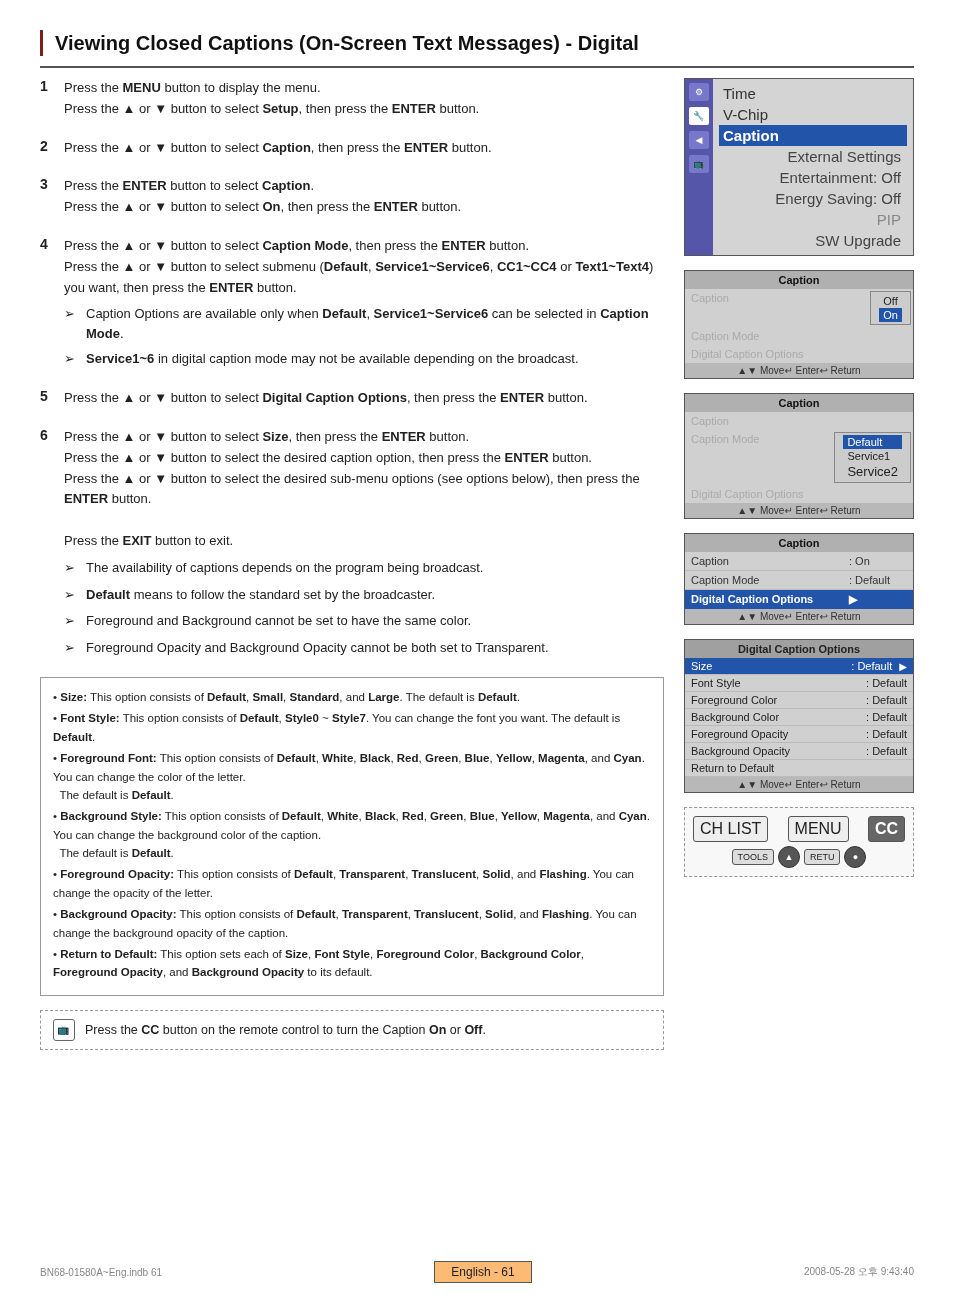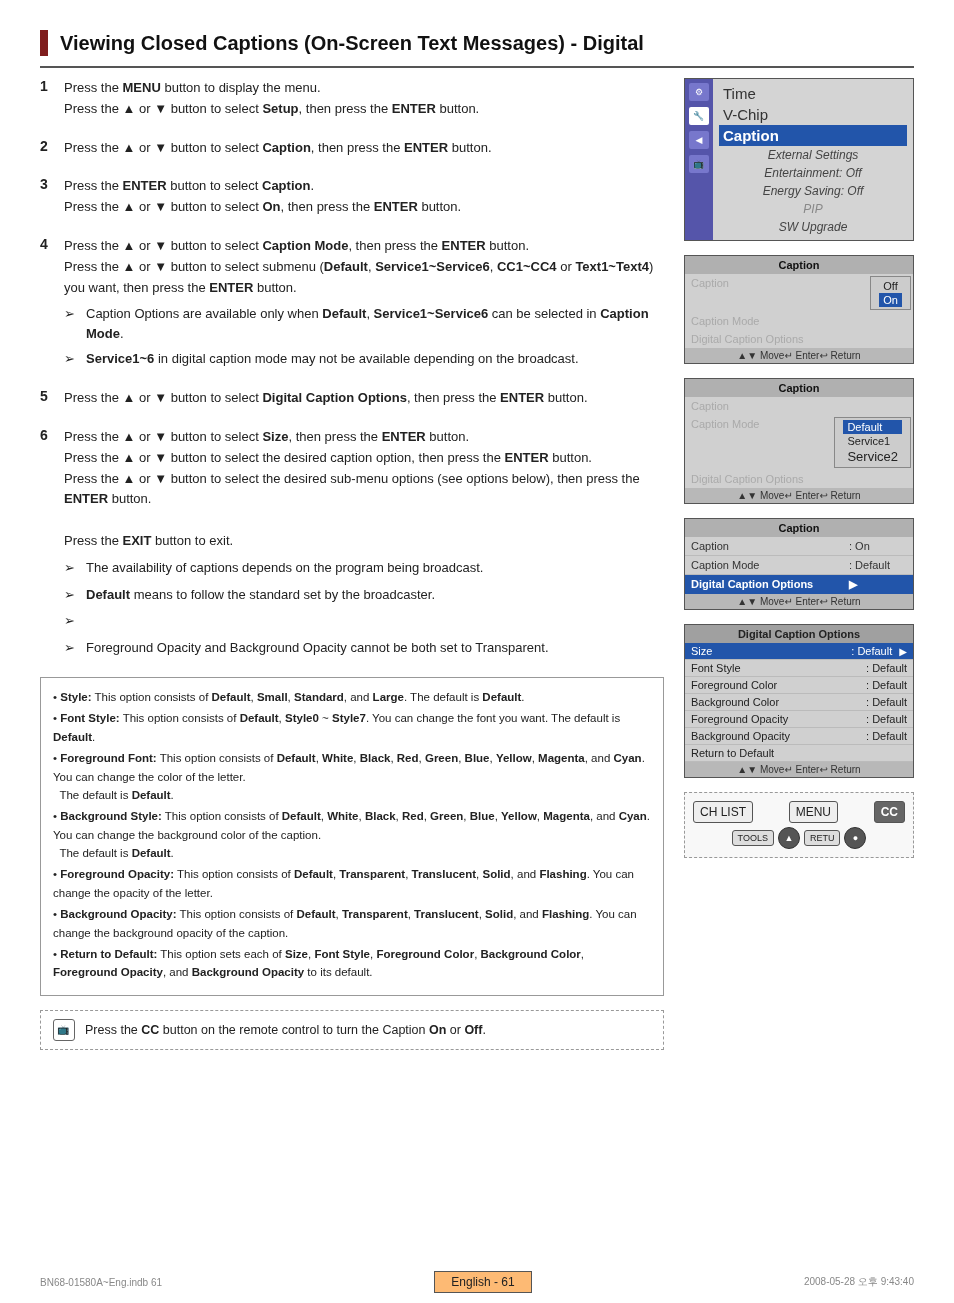--- a/index.html
+++ b/index.html
@@ -15,21 +15,21 @@
 
     .page-wrapper {
       width: 954px;
       min-height: 1303px;
       padding: 30px 40px 20px 40px;
       position: relative;
     }
 
     
     .title-section {
-      border-left: 8px solid #7f1d1d;
+      border-left: 3px solid #7f1d1d;
       padding-left: 12px;
       margin-bottom: 10px;
     }
     .page-title {
       font-size: 20px;
       font-weight: bold;
       color: #111;
       line-height: 1.3;
     }
     .title-underline {
@@ -220,25 +220,24 @@
       font-size: 15px;
       color: #333;
     }
     .setup-menu-item.active-menu {
       background: #2255aa;
       color: #fff;
       font-weight: bold;
     }
     .setup-sub-item {
       padding: 2px 6px;
-      font-size: 12px;
+      font-size: 15px;
       color: #444;
       display: flex;
-      justify-content: center;
-      font-style: italic;
+      justify-content: flex-end;
     }
     .setup-sub-item.dim { color: #888; }
 
     
     .dco-mockup {
       border: 1px solid #555;
       font-size: 11px;
       background: #d0d0d0;
       margin-bottom: 14px;
     }
@@ -276,21 +275,21 @@
     .rc-top-row {
       display: flex;
       gap: 6px;
       justify-content: space-between;
       width: 100%;
     }
     .rc-btn {
       border: 1px solid #555;
       border-radius: 3px;
       padding: 3px 6px;
-      font-size: 12px;
+      font-size: 16px;
       background: #eee;
       text-align: center;
     }
     .rc-btn.cc-btn {
       background: #666;
       color: #fff;
       font-weight: bold;
     }
     .rc-bottom-row {
       display: flex;
@@ -313,21 +312,21 @@
       display: flex;
       align-items: center;
       justify-content: center;
       font-size: 9px;
       color: #fff;
     }
 
     
     .page-footer {
       position: absolute;
-      bottom: 10px;
+      bottom: 20px;
       left: 0;
       right: 0;
       display: flex;
       justify-content: space-between;
       align-items: center;
       padding: 0 40px;
     }
     .page-num {
       border: 1px solid #555;
       padding: 3px 16px;
@@ -415,30 +414,31 @@
           <div class="arrow-bullet">
             <span class="arrow">➢</span>
             <span class="bullet-text">The availability of captions depends on the program being broadcast.</span>
           </div>
           <div class="arrow-bullet">
             <span class="arrow">➢</span>
             <span class="bullet-text"><b>Default</b> means to follow the standard set by the broadcaster.</span>
           </div>
           <div class="arrow-bullet">
             <span class="arrow">➢</span>
+            <span class="bullet-text">Foreground and Background cannot be set to have the same color.</span>
           </div>
           <div class="arrow-bullet">
             <span class="arrow">➢</span>
             <span class="bullet-text">Foreground Opacity and Background Opacity cannot be both set to Transparent.</span>
           </div>
         </div>
       </div>
 
       <div class="info-box">
-        <p>• <b>Style:</b> This option consists of <b>Default</b>, <b>Small</b>, <b>Standard</b>, and <b>Large</b>. The default is <b>Default</b>.</p>
+        <p>• <b>Size:</b> This option consists of <b>Default</b>, <b>Small</b>, <b>Standard</b>, and <b>Large</b>. The default is <b>Default</b>.</p>
         <p>• <b>Font Style:</b> This option consists of <b>Default</b>, <b>Style0</b> ~ <b>Style7</b>. You can change the font you want. The default is <b>Default</b>.</p>
         <p>• <b>Foreground Font:</b> This option consists of <b>Default</b>, <b>White</b>, <b>Black</b>, <b>Red</b>, <b>Green</b>, <b>Blue</b>, <b>Yellow</b>, <b>Magenta</b>, and <b>Cyan</b>. You can change the color of the letter.<br>&nbsp;&nbsp;The default is <b>Default</b>.</p>
         <p>• <b>Background Style:</b> This option consists of <b>Default</b>, <b>White</b>, <b>Black</b>, <b>Red</b>, <b>Green</b>, <b>Blue</b>, <b>Yellow</b>, <b>Magenta</b>, and <b>Cyan</b>. You can change the background color of the caption.<br>&nbsp;&nbsp;The default is <b>Default</b>.</p>
         <p>• <b>Foreground Opacity:</b> This option consists of <b>Default</b>, <b>Transparent</b>, <b>Translucent</b>, <b>Solid</b>, and <b>Flashing</b>. You can change the opacity of the letter.</p>
         <p>• <b>Background Opacity:</b> This option consists of <b>Default</b>, <b>Transparent</b>, <b>Translucent</b>, <b>Solid</b>, and <b>Flashing</b>. You can change the background opacity of the caption.</p>
         <p>• <b>Return to Default:</b> This option sets each of <b>Size</b>, <b>Font Style</b>, <b>Foreground Color</b>, <b>Background Color</b>, <b>Foreground Opacity</b>, and <b>Background Opacity</b> to its default.</p>
       </div>
 
       <div class="remote-note">
         <div class="remote-icon">📺</div>

